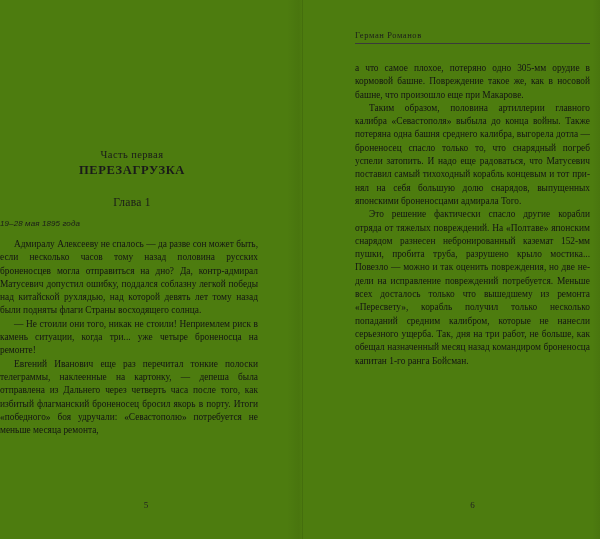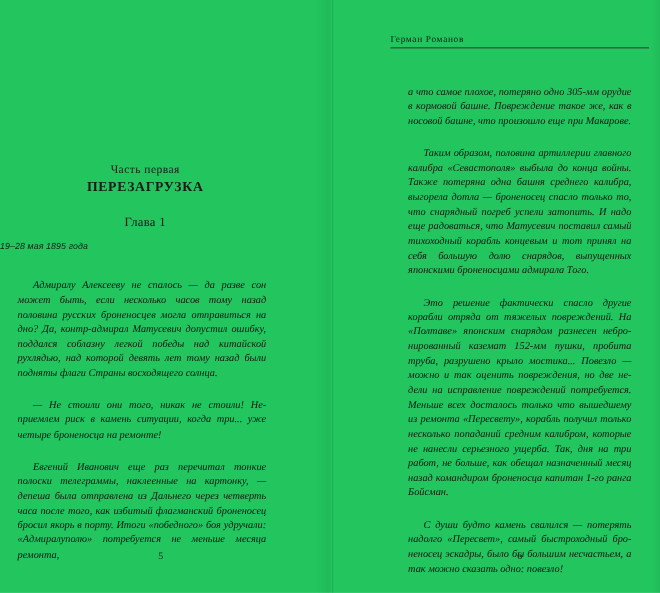--- a/index.html
+++ b/index.html
@@ -57,21 +57,21 @@
     width: 8px;
     background: linear-gradient(to left, rgba(0,0,0,0.05), rgba(255,255,255,0));
     pointer-events: none;
     z-index: 4;
   }
 
   
   .page {
     position: relative;
     height: 539px;
-    background: #22c55e;
+    background: #4d7c0f;
     box-sizing: border-box;
   }
   .page-left {
     width: 300px;
   }
   .page-right {
     width: 300px;
   }
 
   .page-left .content {
@@ -162,23 +162,22 @@
   .page-left .body-block {
     left: 18px;
     top: 238px;
   }
   .page-right .body-block {
     left: 0;
     top: 62px;
     width: 235px;
   }
   .body-block p {
-    margin: 16px;
+    margin: 0;
     text-indent: 14px;
-    font-style: italic;
   }
   .body-block p.no-indent {
     text-indent: 0;
   }
 
   
   .folio {
     position: absolute;
     bottom: 29px;
     font-size: 9px;
@@ -209,40 +208,39 @@
         <div class="part-title">ПЕРЕЗАГРУЗКА</div>
       </div>
 
       <div class="chapter-title">Глава 1</div>
 
       <div class="dateline">19–28 мая 1895 года</div>
 
       <div class="body-block">
         <p>Адмиралу Алексееву не спалось — да разве сон может быть, если несколько часов тому на­зад половина русских броненосцев могла отпра­виться на дно? Да, контр-адмирал Матусевич допустил ошибку, поддался соблазну легкой по­беды над китайской рухлядью, над которой де­вять лет тому назад были подняты флаги Стра­ны восходящего солнца.</p>
         <p>— Не стоили они того, никак не стоили! Не­приемлем риск в камень ситуации, когда три... уже четыре броненосца на ремонте!</p>
-        <p>Евгений Иванович еще раз перечитал тон­кие полоски телеграммы, наклеенные на кар­тонку, — депеша была отправлена из Дальне­го через четверть часа после того, как избитый флагманский броненосец бросил якорь в пор­ту. Итоги «победного» боя удручали: «Адмиралу­полю» потребуется не меньше месяца ремонта,</p>
+        <p>Евгений Иванович еще раз перечитал тон­кие полоски телеграммы, наклеенные на кар­тонку, — депеша была отправлена из Дальне­го через четверть часа после того, как избитый флагманский броненосец бросил якорь в пор­ту. Итоги «победного» боя удручали: «Севасто­полю» потребуется не меньше месяца ремонта,</p>
       </div>
 
       <div class="folio">5</div>
     </div>
   </div>
 
   <div class="page page-right">
     <div class="content">
 
       <div class="running-head">
         <div class="rh-text">Герман Романов</div>
         <div class="rh-rule"></div>
       </div>
 
       <div class="body-block">
         <p class="no-indent">а что самое плохое, потеряно одно 305-мм ору­дие в кормовой башне. Повреждение такое же, как в носовой башне, что произошло еще при Макарове.</p>
         <p>Таким образом, половина артиллерии глав­ного калибра «Севастополя» выбыла до конца войны. Также потеряна одна башня среднего ка­либра, выгорела дотла — броненосец спасло толь­ко то, что снарядный погреб успели затопить. И надо еще радоваться, что Матусевич поставил самый тихоходный корабль концевым и тот при­нял на себя большую долю снарядов, выпущен­ных японскими броненосцами адмирала Того.</p>
         <p>Это решение фактически спасло другие корабли отряда от тяжелых повреждений. На «Полтаве» японским снарядом разнесен небро­нированный каземат 152-мм пушки, пробита труба, разрушено крыло мостика... Повезло — можно и так оценить повреждения, но две не­дели на исправление повреждений потребуется. Меньше всех досталось только что вышедшему из ремонта «Пересвету», корабль получил толь­ко несколько попаданий средним калибром, ко­торые не нанесли серьезного ущерба. Так, дня на три работ, не больше, как обещал назначен­ный месяц назад командиром броненосца капи­тан 1-го ранга Бойсман.</p>
-        <p>С души будто камень свалился — потерять надолго «Пересвет», самый быстроходный бро­неносец эскадры, было бы большим несчастьем, а так можно сказать одно: повезло!</p>
       </div>
 
       <div class="folio">6</div>
     </div>
   </div>
 
   <div class="gutter-shadow"></div>
   <div class="gutter-line"></div>
   <div class="outer-shadow-right"></div>
 

